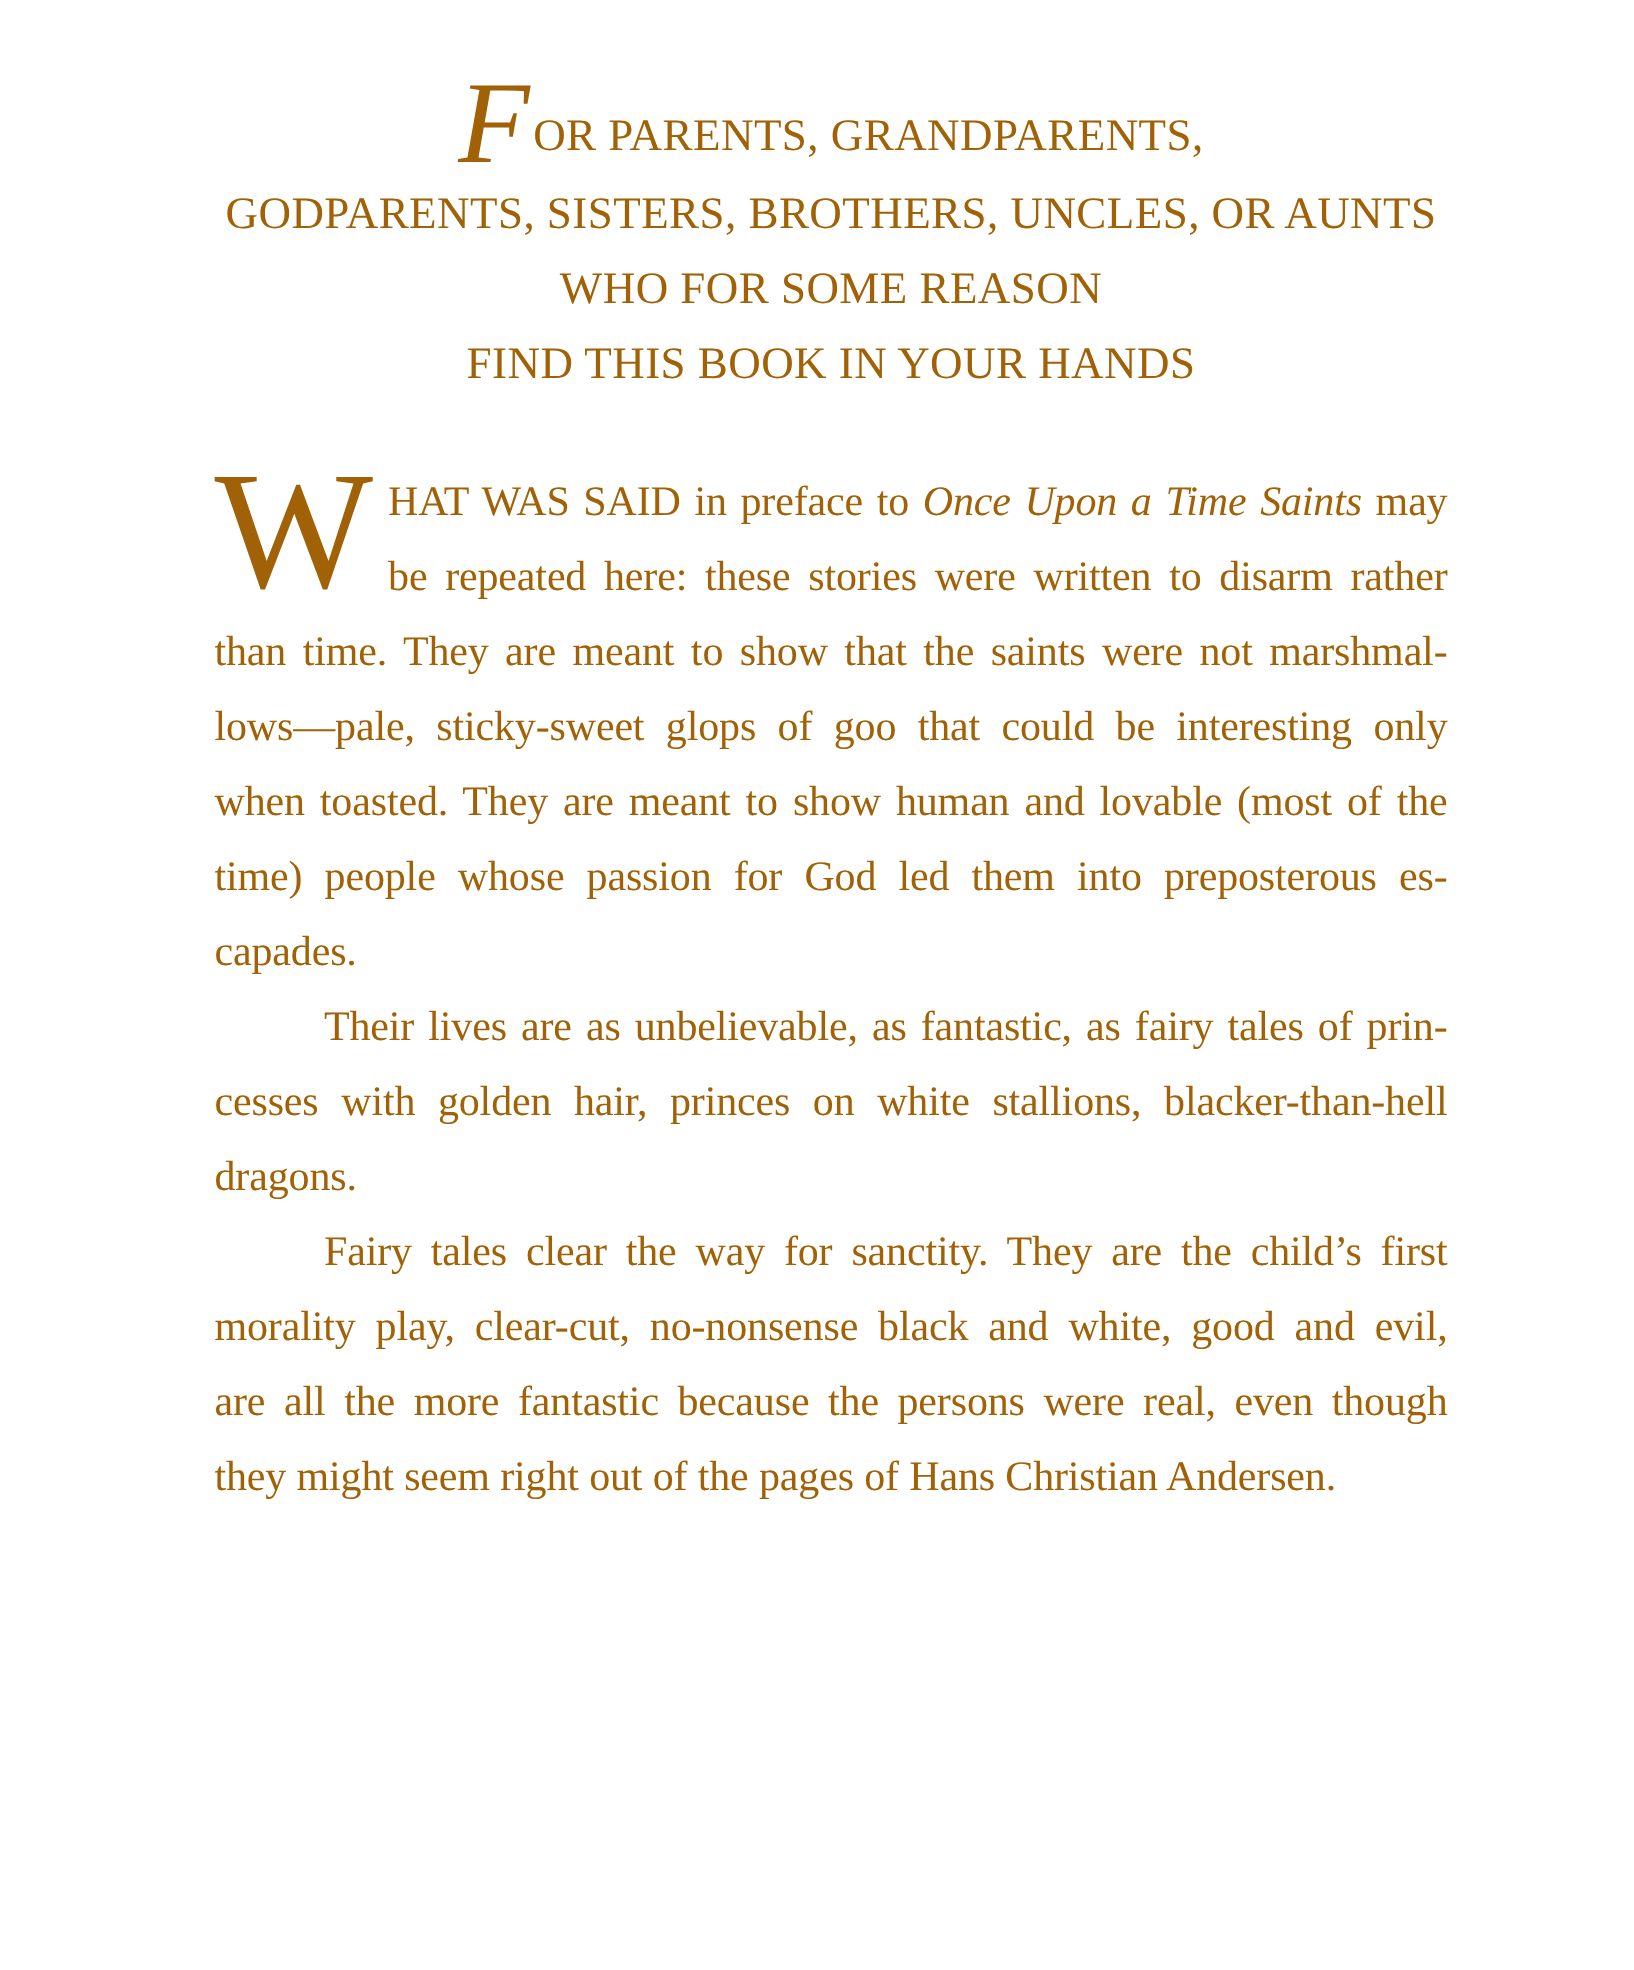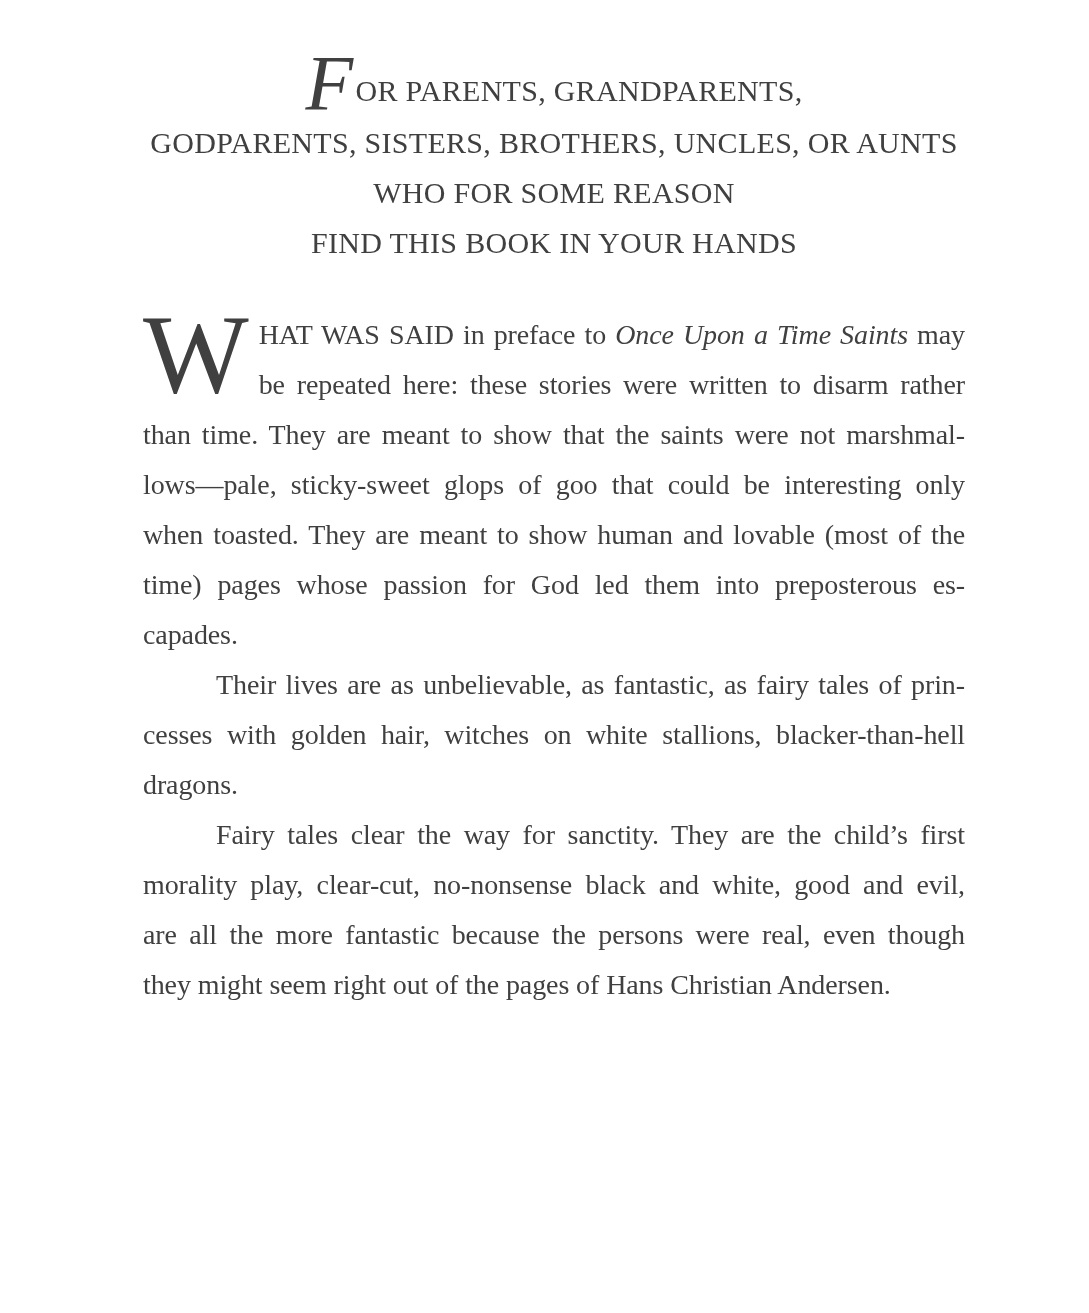--- a/index.html
+++ b/index.html
@@ -9,21 +9,21 @@
   }
   .page {
     position: relative;
     width: 1089px;
     height: 1313px;
     margin: 0 auto;
     background: #ffffff;
     box-sizing: border-box;
     padding: 66px 124px 0 143px;
     font-family: "Liberation Serif", serif;
-    color: #404040;
+    color: #a16207;
     overflow: hidden;
   }
   
   .dedication {
     text-align: center;
   }
   .ded-line {
     font-size: 30px;
     line-height: 50px;
     letter-spacing: 0.3px;
@@ -91,27 +91,27 @@
 
   <div class="body-text">
 
     <div class="para">
       <span class="dropcap">W</span>
       <div class="line"><span>HAT WAS SAID in preface to </span><span class="italic">Once Upon a Time Saints</span><span> may</span></div>
       <div class="line">be repeated here: these stories were written to disarm rather</div>
       <div class="line">than time. They are meant to show that the saints were not marshmal-</div>
       <div class="line">lows—pale, sticky-sweet glops of goo that could be interesting only</div>
       <div class="line">when toasted. They are meant to show human and lovable (most of the</div>
-      <div class="line">time) pages whose passion for God led them into preposterous es-</div>
+      <div class="line">time) people whose passion for God led them into preposterous es-</div>
       <div class="line end">capades.</div>
     </div>
 
     <div class="para">
       <div class="line indent">Their lives are as unbelievable, as fantastic, as fairy tales of prin-</div>
-      <div class="line">cesses with golden hair, witches on white stallions, blacker-than-hell</div>
+      <div class="line">cesses with golden hair, princes on white stallions, blacker-than-hell</div>
       <div class="line end">dragons.</div>
     </div>
 
     <div class="para">
       <div class="line indent">Fairy tales clear the way for sanctity. They are the child’s first</div>
       <div class="line">morality play, clear-cut, no-nonsense black and white, good and evil,</div>
       <div class="line">are all the more fantastic because the persons were real, even though</div>
       <div class="line end">they might seem right out of the pages of Hans Christian Andersen.</div>
     </div>
 

